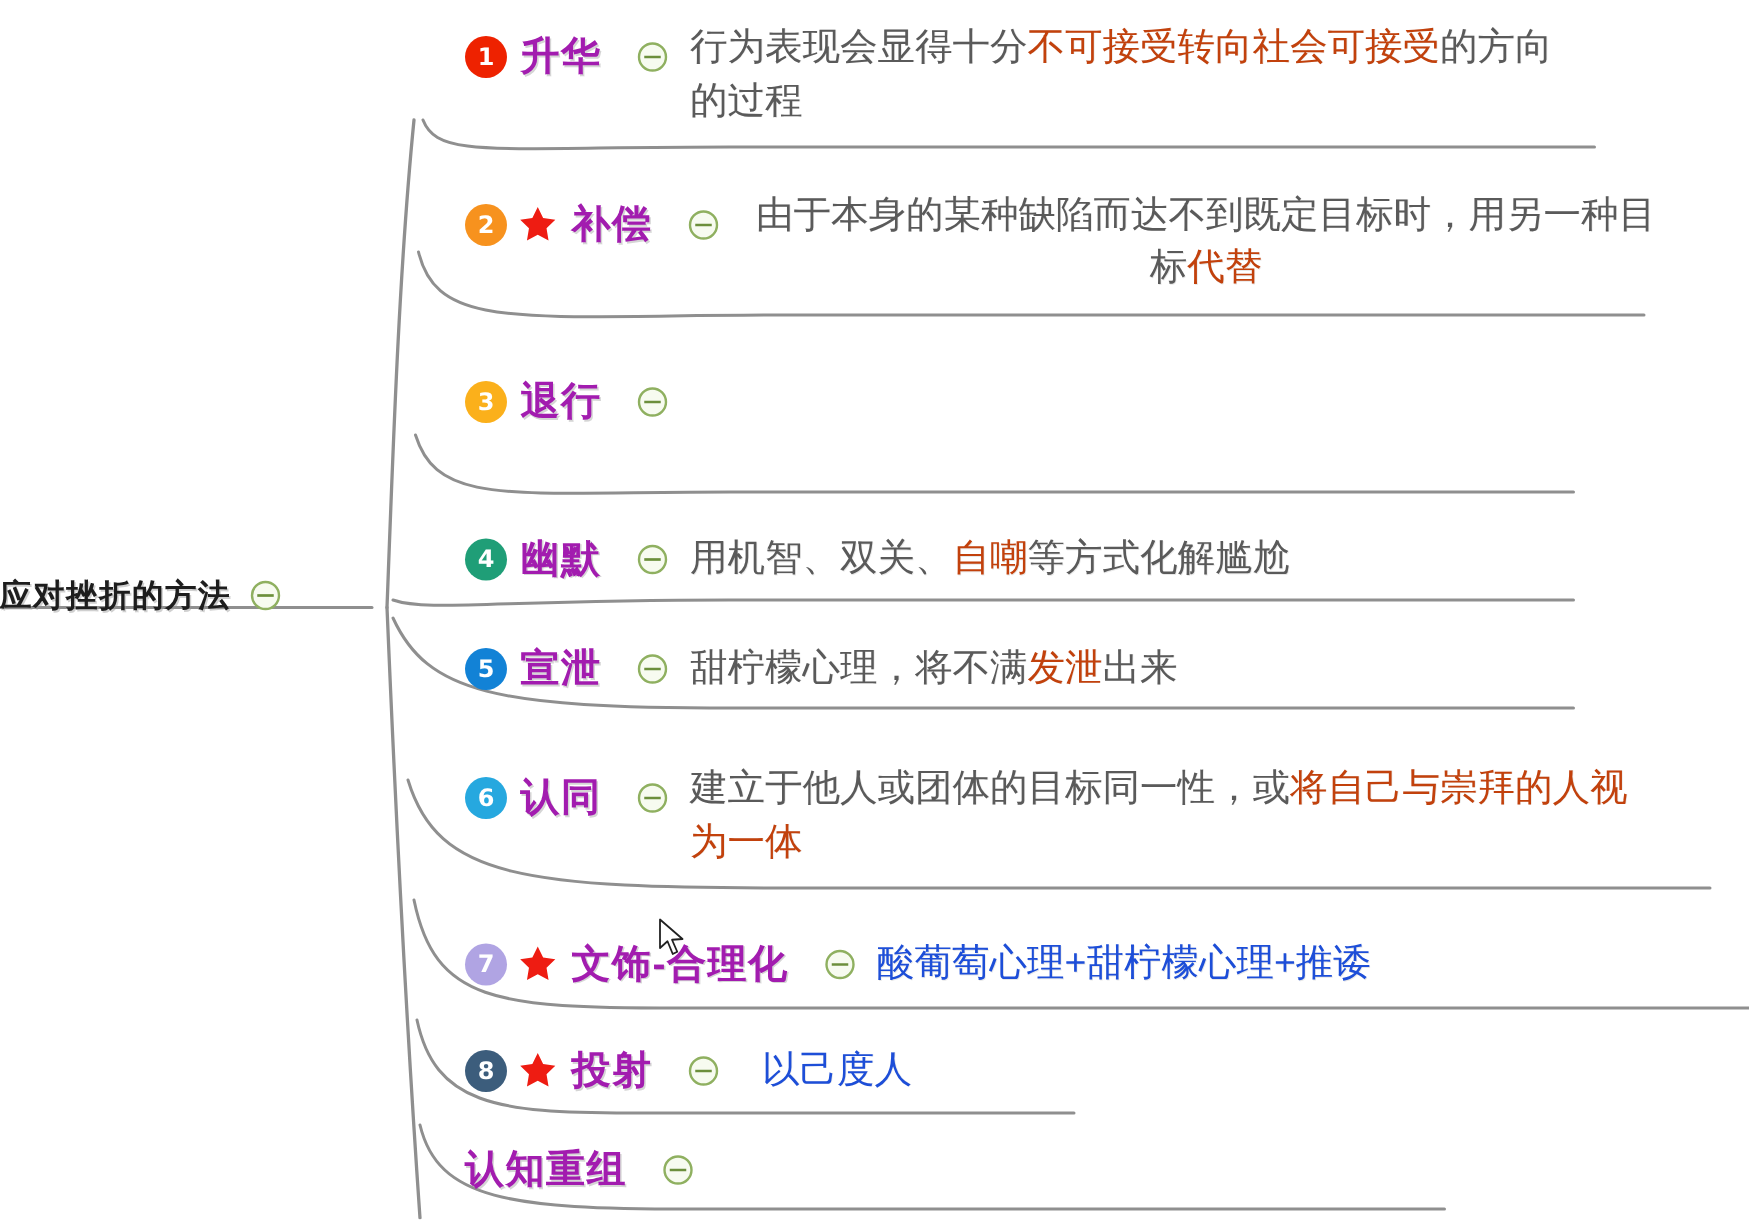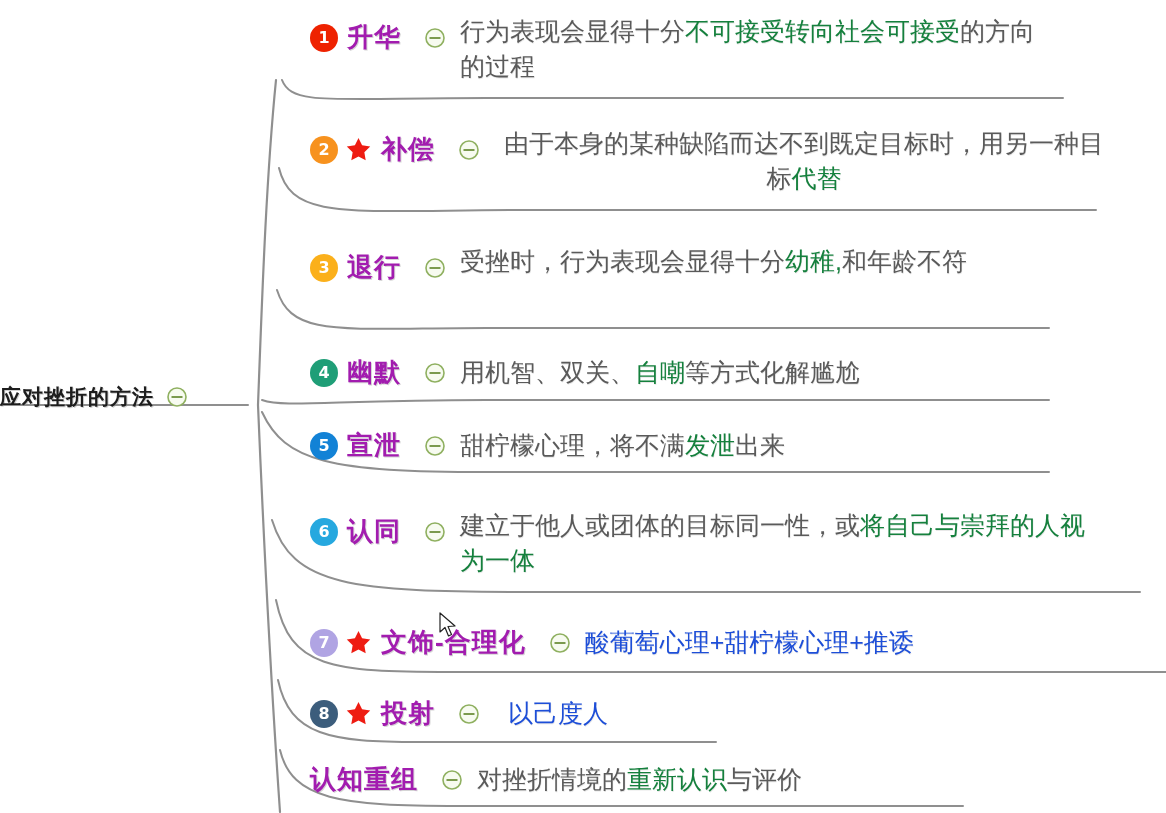--- a/index.html
+++ b/index.html
@@ -105,21 +105,22 @@
   }
 
   .node-desc {
     font-size: 25px;
     color: #5a5a5a;
     line-height: 1.38;
     white-space: normal;
     text-shadow: 0.5px 0.5px 0 rgba(190,190,190,0.35);
   }
   .node-desc .hl {
-    color: #15803d;
+    color: #c2410c;
+    font-family: Liberation Serif, serif;
   }
   .node-desc.all-red {
     color: #1d4ed8;
   }
 
   
   .w-two-line { width: 600px; }
   .w-one-line { width: 660px; white-space: nowrap; }
 
   
@@ -212,21 +213,20 @@
     <div class="node-head" style="margin-top:6px;">
       <span class="badge" style="background:#fbb01b;">3</span>
       <span class="node-title">退行</span>
       <span class="collapse-icon">
         <svg width="22" height="22" viewBox="0 0 22 22" xmlns="http://www.w3.org/2000/svg">
           <circle cx="11" cy="11" r="9" fill="#f7fbf0" stroke="#8fb060" stroke-width="1.6"></circle>
           <line x1="5.5" y1="11" x2="16.5" y2="11" stroke="#6c8f3c" stroke-width="1.8"></line>
         </svg>
       </span>
     </div>
-    <div class="node-desc" style="width:560px;"><span>受挫时，行为表现会显得十分</span><span class="hl">幼稚,</span><span>和年龄不符</span></div>
   </div>
 
   <div class="node" style="left:310px; top:355px;">
     <div class="node-head">
       <span class="badge" style="background:#1f9e77;">4</span>
       <span class="node-title">幽默</span>
       <span class="collapse-icon">
         <svg width="22" height="22" viewBox="0 0 22 22" xmlns="http://www.w3.org/2000/svg">
           <circle cx="11" cy="11" r="9" fill="#f7fbf0" stroke="#8fb060" stroke-width="1.6"></circle>
           <line x1="5.5" y1="11" x2="16.5" y2="11" stroke="#6c8f3c" stroke-width="1.8"></line>
@@ -305,20 +305,19 @@
   <div class="node" style="left:310px; top:762px;">
     <div class="node-head">
       <span class="node-title" style="margin-left:0;">认知重组</span>
       <span class="collapse-icon">
         <svg width="22" height="22" viewBox="0 0 22 22" xmlns="http://www.w3.org/2000/svg">
           <circle cx="11" cy="11" r="9" fill="#f7fbf0" stroke="#8fb060" stroke-width="1.6"></circle>
           <line x1="5.5" y1="11" x2="16.5" y2="11" stroke="#6c8f3c" stroke-width="1.8"></line>
         </svg>
       </span>
     </div>
-    <div class="node-desc" style="white-space:nowrap;"><span>对挫折情境的</span><span class="hl">重新认识</span><span>与评价</span></div>
   </div>
 
   <svg class="cursor" viewBox="0 0 22 26" xmlns="http://www.w3.org/2000/svg">
     <path d="M2 1 L2 20 L7 15.5 L10.5 24 L13.5 22.5 L10 14.5 L17 14 Z" fill="#ffffff" stroke="#222222" stroke-width="1.2" stroke-linejoin="round"></path>
   </svg>
 
 </div>
 
 </body></html>

